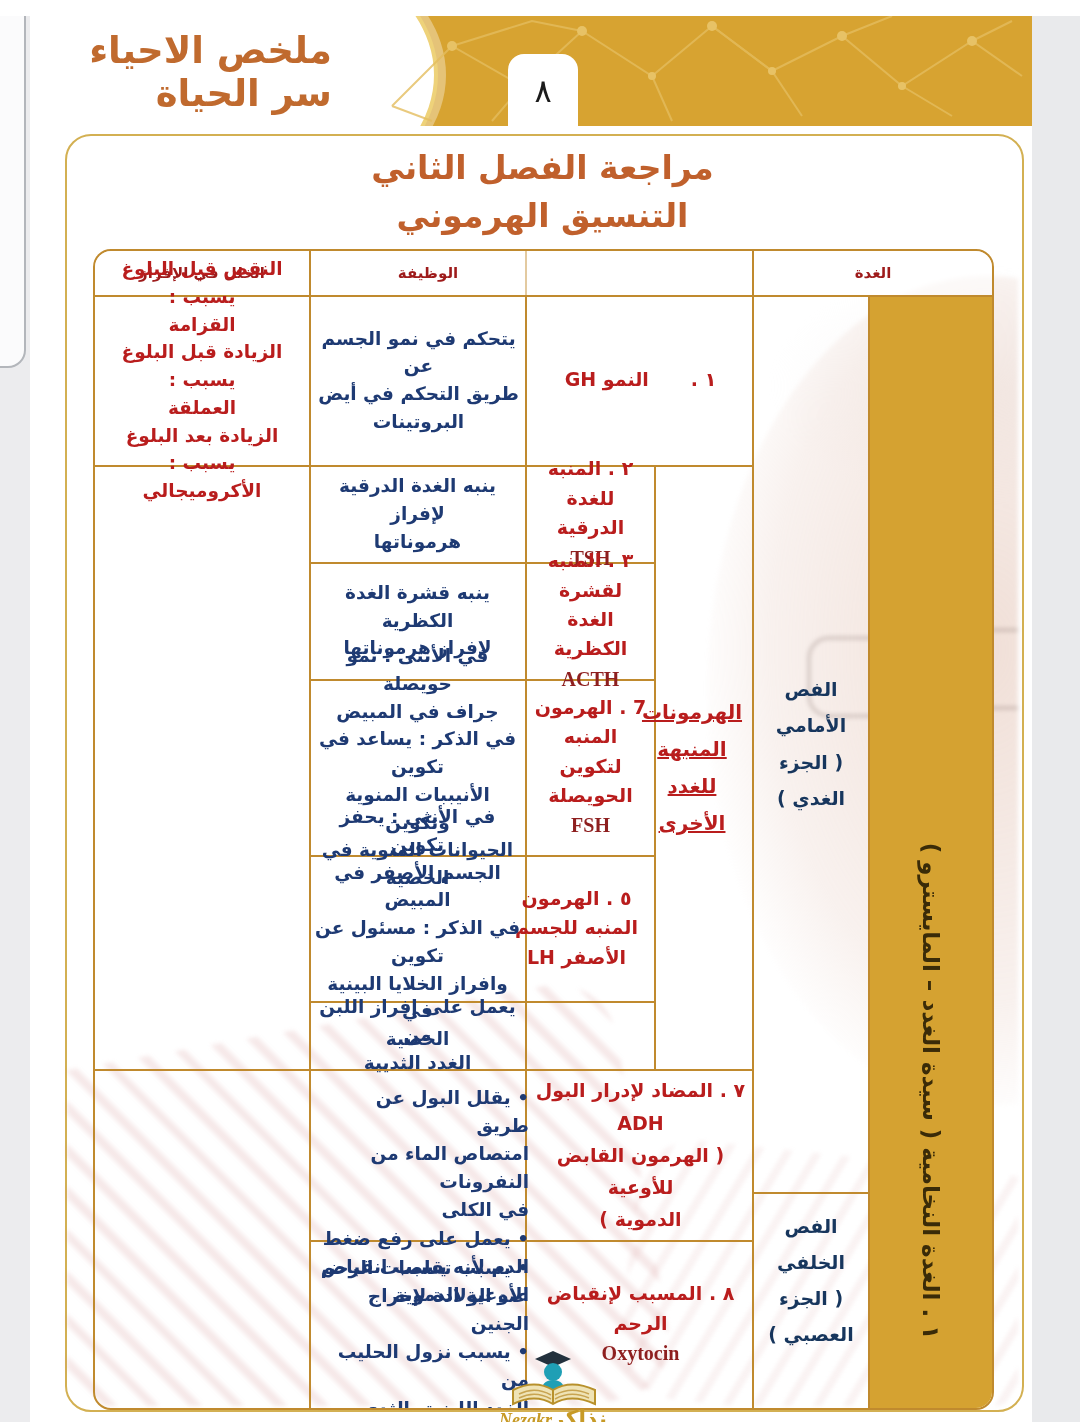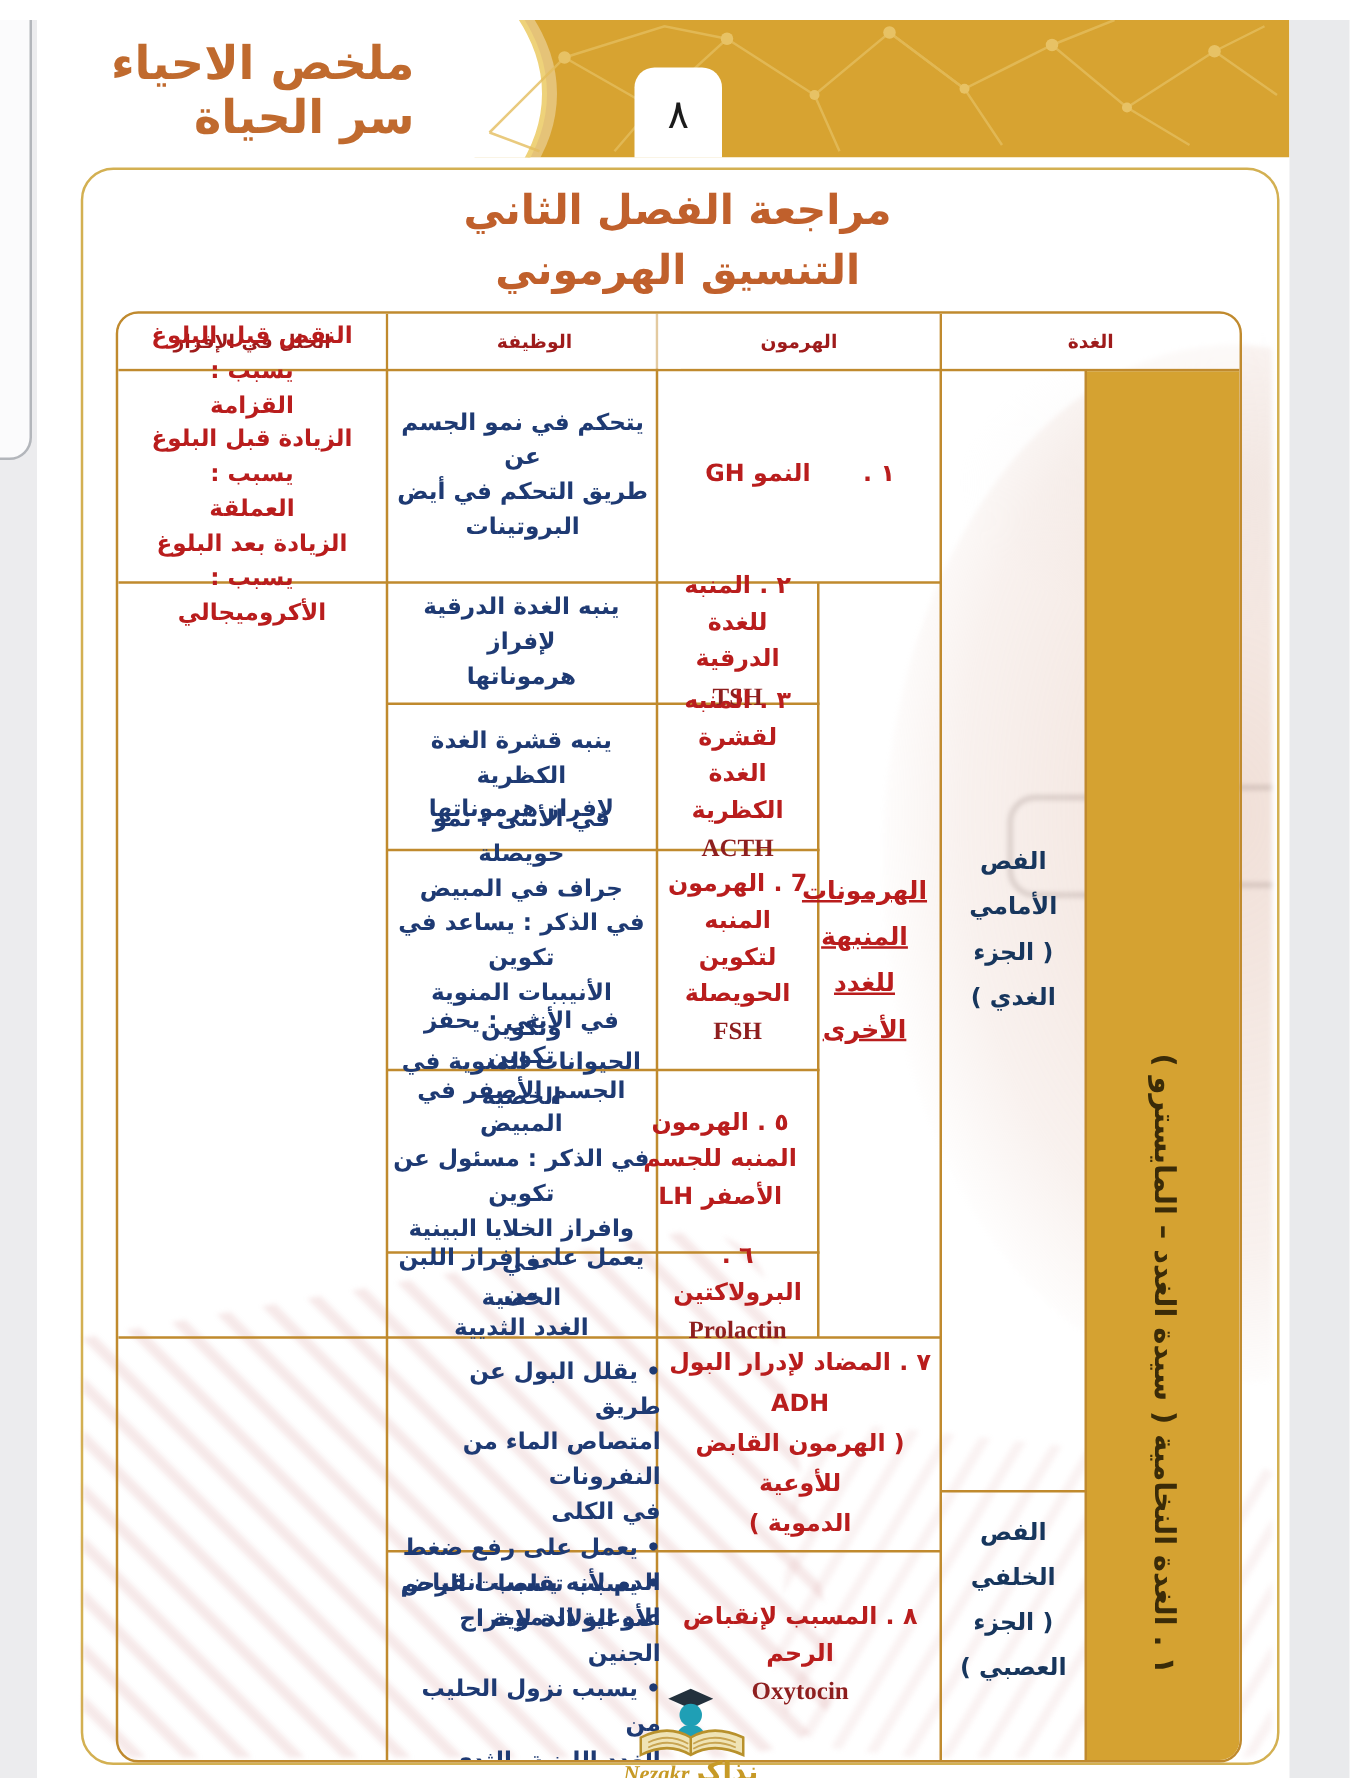--- a/index.html
+++ b/index.html
@@ -124,21 +124,20 @@
     <div class="hl" style="top:214px;left:0;width:659px;"></div>
     <div class="hl" style="top:311px;left:215px;width:346px;"></div>
     <div class="hl" style="top:428px;left:215px;width:346px;"></div>
     <div class="hl" style="top:604px;left:215px;width:346px;"></div>
     <div class="hl" style="top:750px;left:215px;width:346px;"></div>
     <div class="hl" style="top:818px;left:0;width:659px;"></div>
     <div class="hl" style="top:989px;left:215px;width:444px;"></div>
     <div class="hl" style="top:941px;left:659px;width:116px;"></div>
 
     <div class="cell hdr" style="left:659px;top:0;width:238px;height:44px;">الغدة</div>
-    <div class="cell hdr" style="left:432px;top:0;width:225px;height:44px;">الهرمون</div>
     <div class="cell hdr" style="left:216px;top:0;width:234px;height:44px;">الوظيفة</div>
     <div class="cell hdr" style="left:0;top:0;width:214px;height:44px;">الخلل في الإفراز</div>
 
     <div class="cell c-navy pre" style="left:659px;top:46px;width:114px;height:893px;">الفص الأمامي
 ( الجزء
 الغدي )</div>
     <div class="cell c-navy pre" style="left:659px;top:943px;width:114px;height:212px;align-items:flex-start;padding-top:14px;">الفص الخلفي
 ( الجزء
 العصبي )</div>
     <div class="cell c-red pre" style="left:561px;top:217px;width:72px;height:600px;font-size:20px;line-height:1.85;text-decoration:underline;">الهرمونات
@@ -193,24 +192,20 @@
 
     <div class="cell c-red pre" style="left:420px;top:606px;width:123px;height:142px;">٥ . الهرمون
 المنبه للجسم
 الأصفر LH</div>
     <div class="cell c-blue pre" style="left:217px;top:606px;width:211px;height:142px;">في الأنثى : يحفز تكوين
 الجسم الأصفر في المبيض
 في الذكر : مسئول عن تكوين
 وافراز الخلايا البينية في
 الخصية</div>
 
-    <div class="cell c-red pre" style="left:434px;top:752px;width:123px;height:64px;flex-direction:column;">
-      <span class="pre">٦ . البرولاكتين</span>
-      <span class="en-line">Prolactin</span>
-    </div>
     <div class="cell c-blue pre" style="left:217px;top:752px;width:211px;height:64px;">يعمل على إفراز اللبن من
 الغدد الثديية</div>
 
     <div class="cell c-red pre" style="left:434px;top:821px;width:223px;height:166px;line-height:1.7;">٧ . المضاد لإدرار البول ADH
 ( الهرمون القابض للأوعية
 الدموية )</div>
     <div class="cell c-blue pre c-bullets" style="left:217px;top:821px;width:211px;height:166px;">•  يقلل البول عن طريق
 امتصاص الماء من النفرونات
 في الكلى
 •  يعمل على رفع ضغط

